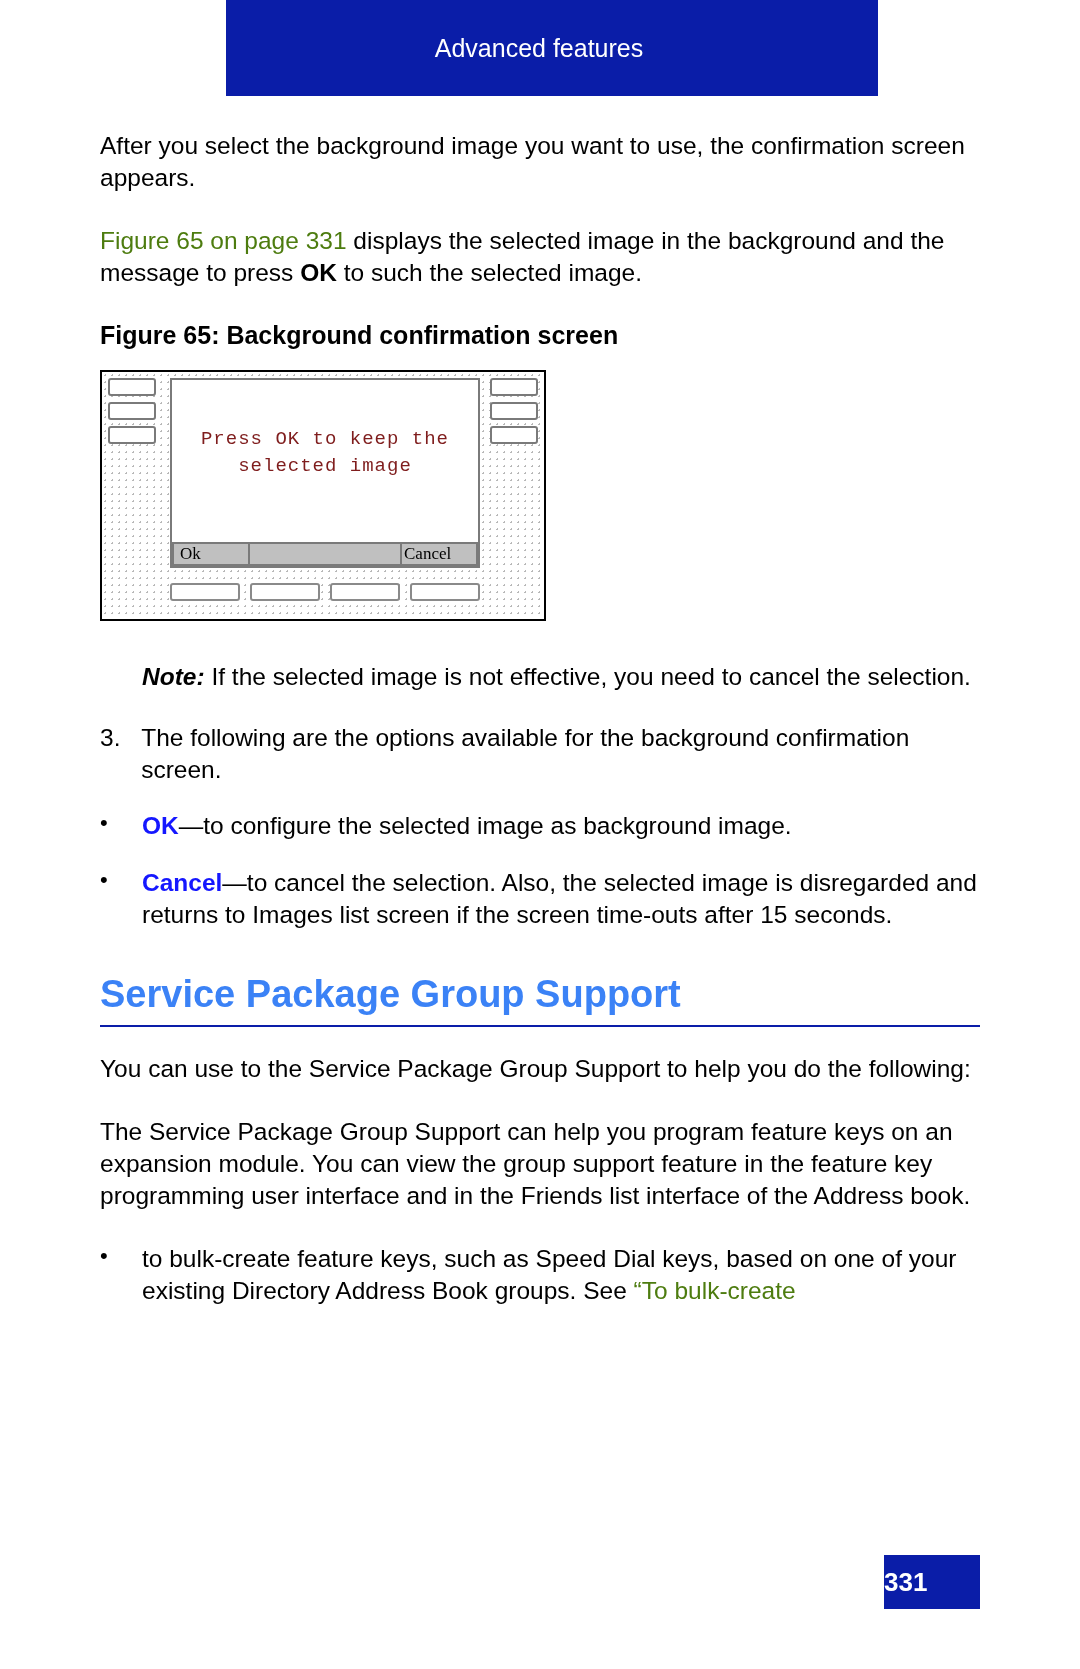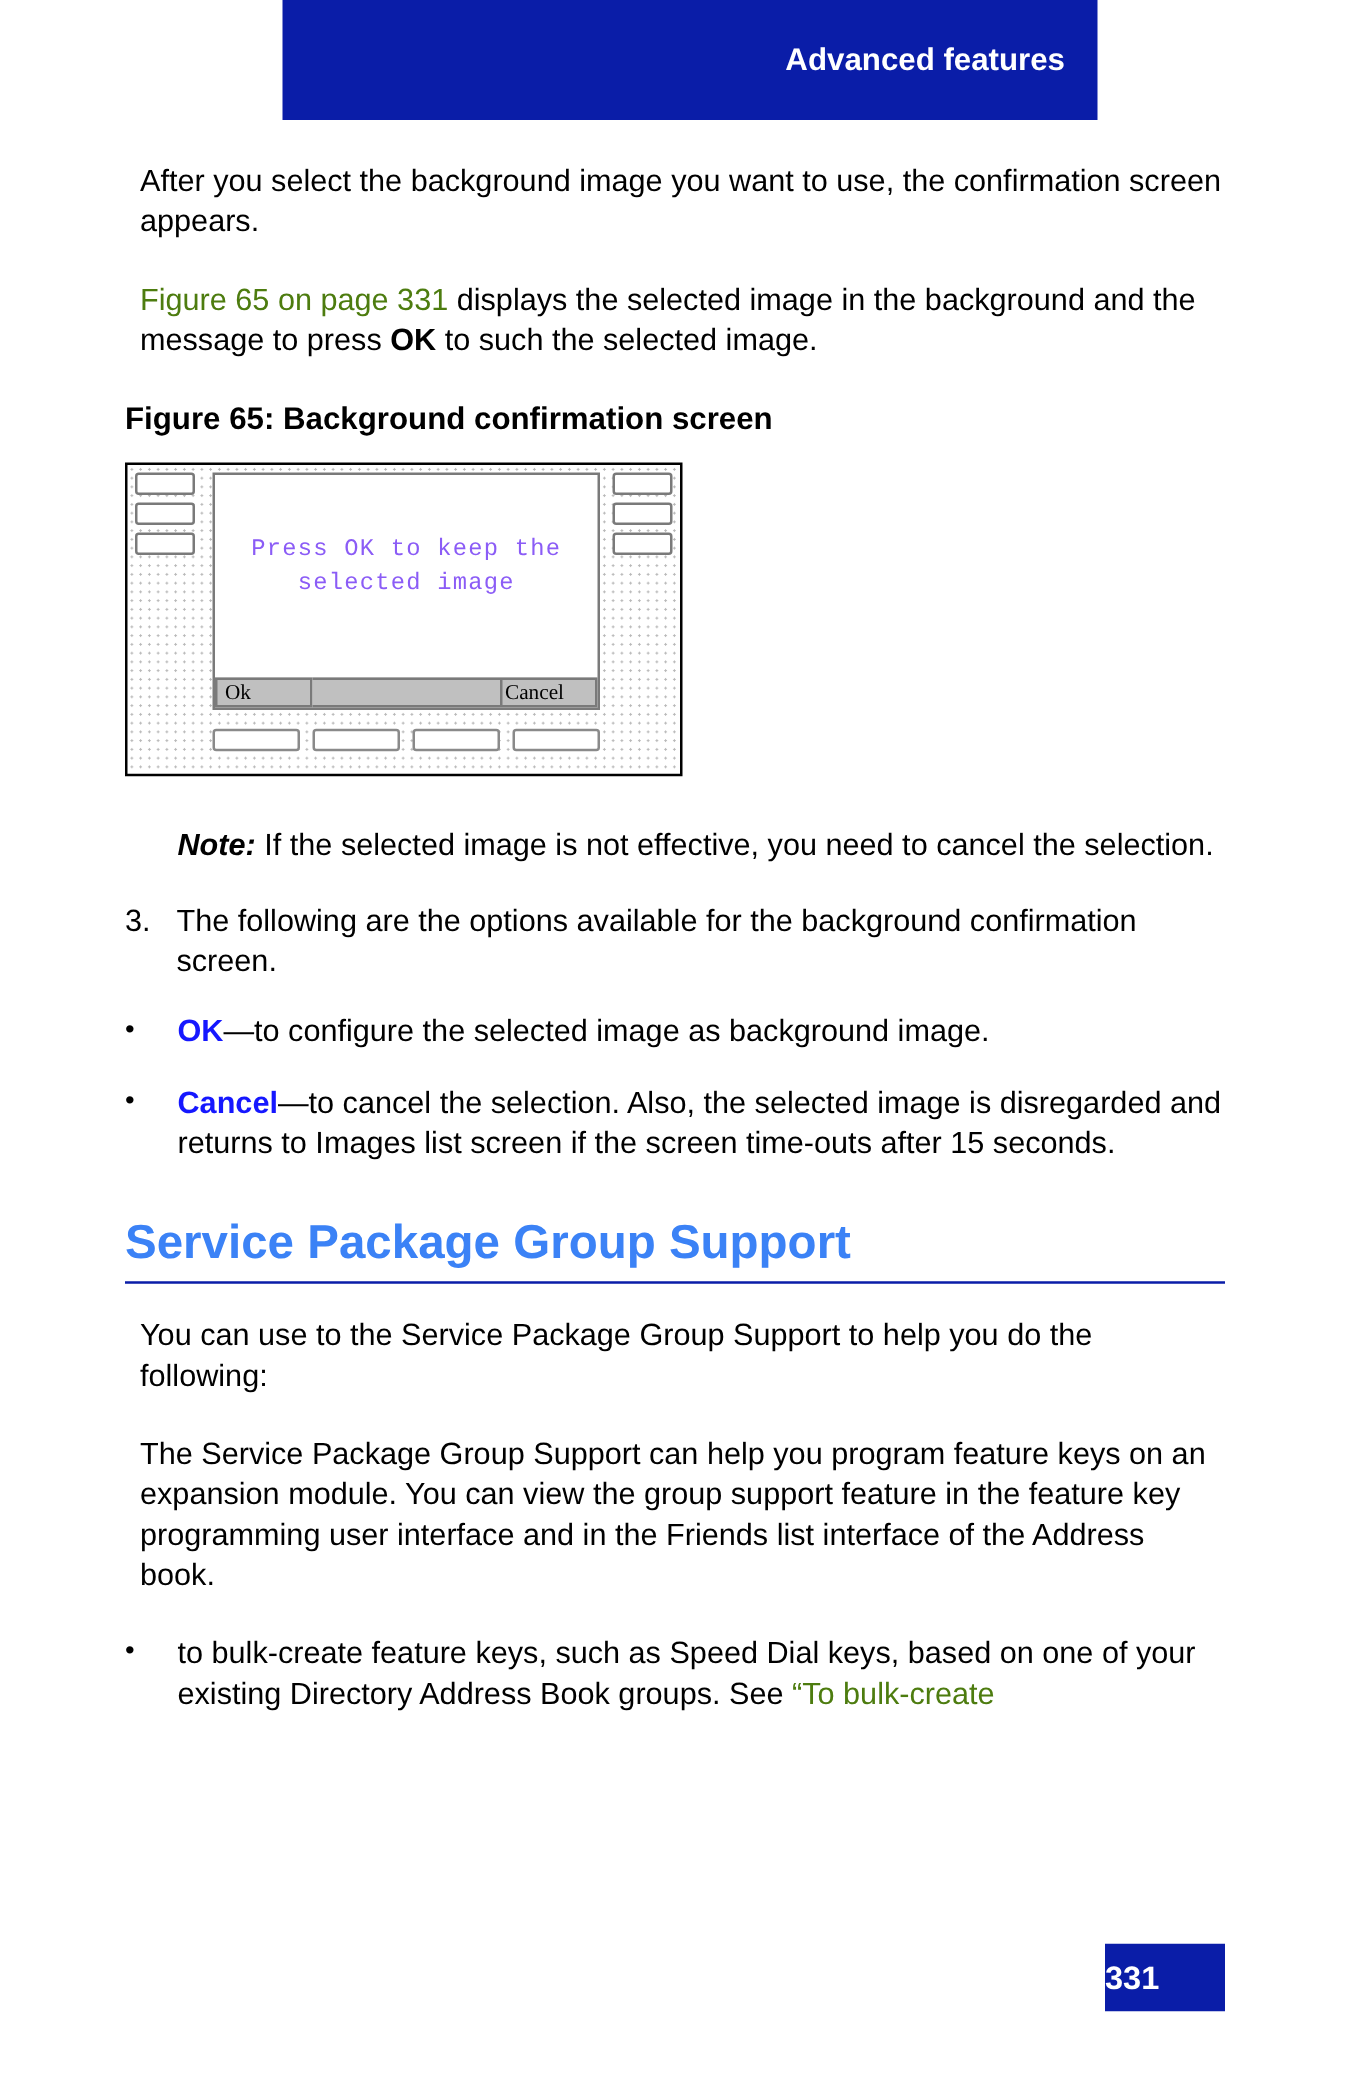--- a/index.html
+++ b/index.html
@@ -18,36 +18,36 @@
   .header-bar {
     position: absolute;
     top: 0;
     left: 226px;
     width: 652px;
     height: 96px;
     background: #0a1da8;
     color: #fff;
     display: flex;
     align-items: center;
-    justify-content: flex-end;
+    justify-content: center;
     padding-right: 26px;
     box-sizing: border-box;
-    font-weight: 700;
+    font-weight: 400;
     font-size: 25px;
   }
   .content {
     position: absolute;
     top: 130px;
     left: 100px;
     width: 880px;
     color: #000;
     font-size: 24.5px;
     line-height: 1.32;
   }
-  .para { margin: 0 0 30px 12px; }
+  .para { margin: 0 0 30px 0; }
   .blue-link { color: #4d7c0f; }
   .bold { font-weight: 700; }
   .fig-caption {
     font-weight: 700;
     font-size: 25px;
     margin: 6px 0 18px 0;
   }
 
   
   .phone {
@@ -72,21 +72,21 @@
   .phone .main .msg {
     position: absolute;
     top: 46px;
     left: 0;
     right: 0;
     font-family: "Courier New", monospace;
     font-size: 19px;
     letter-spacing: 1px;
     text-align: center;
     line-height: 1.4;
-    color: #8b5cf6;
+    color: #7f1d1d;
   }
   .phone .btn-ok, .phone .btn-cancel {
     position: absolute;
     bottom: 0;
     height: 24px;
     background: #c0c0c0;
     border: 2px solid #7a7a7a;
     font-family: "Times New Roman", serif;
     font-size: 17px;
     display: flex;

